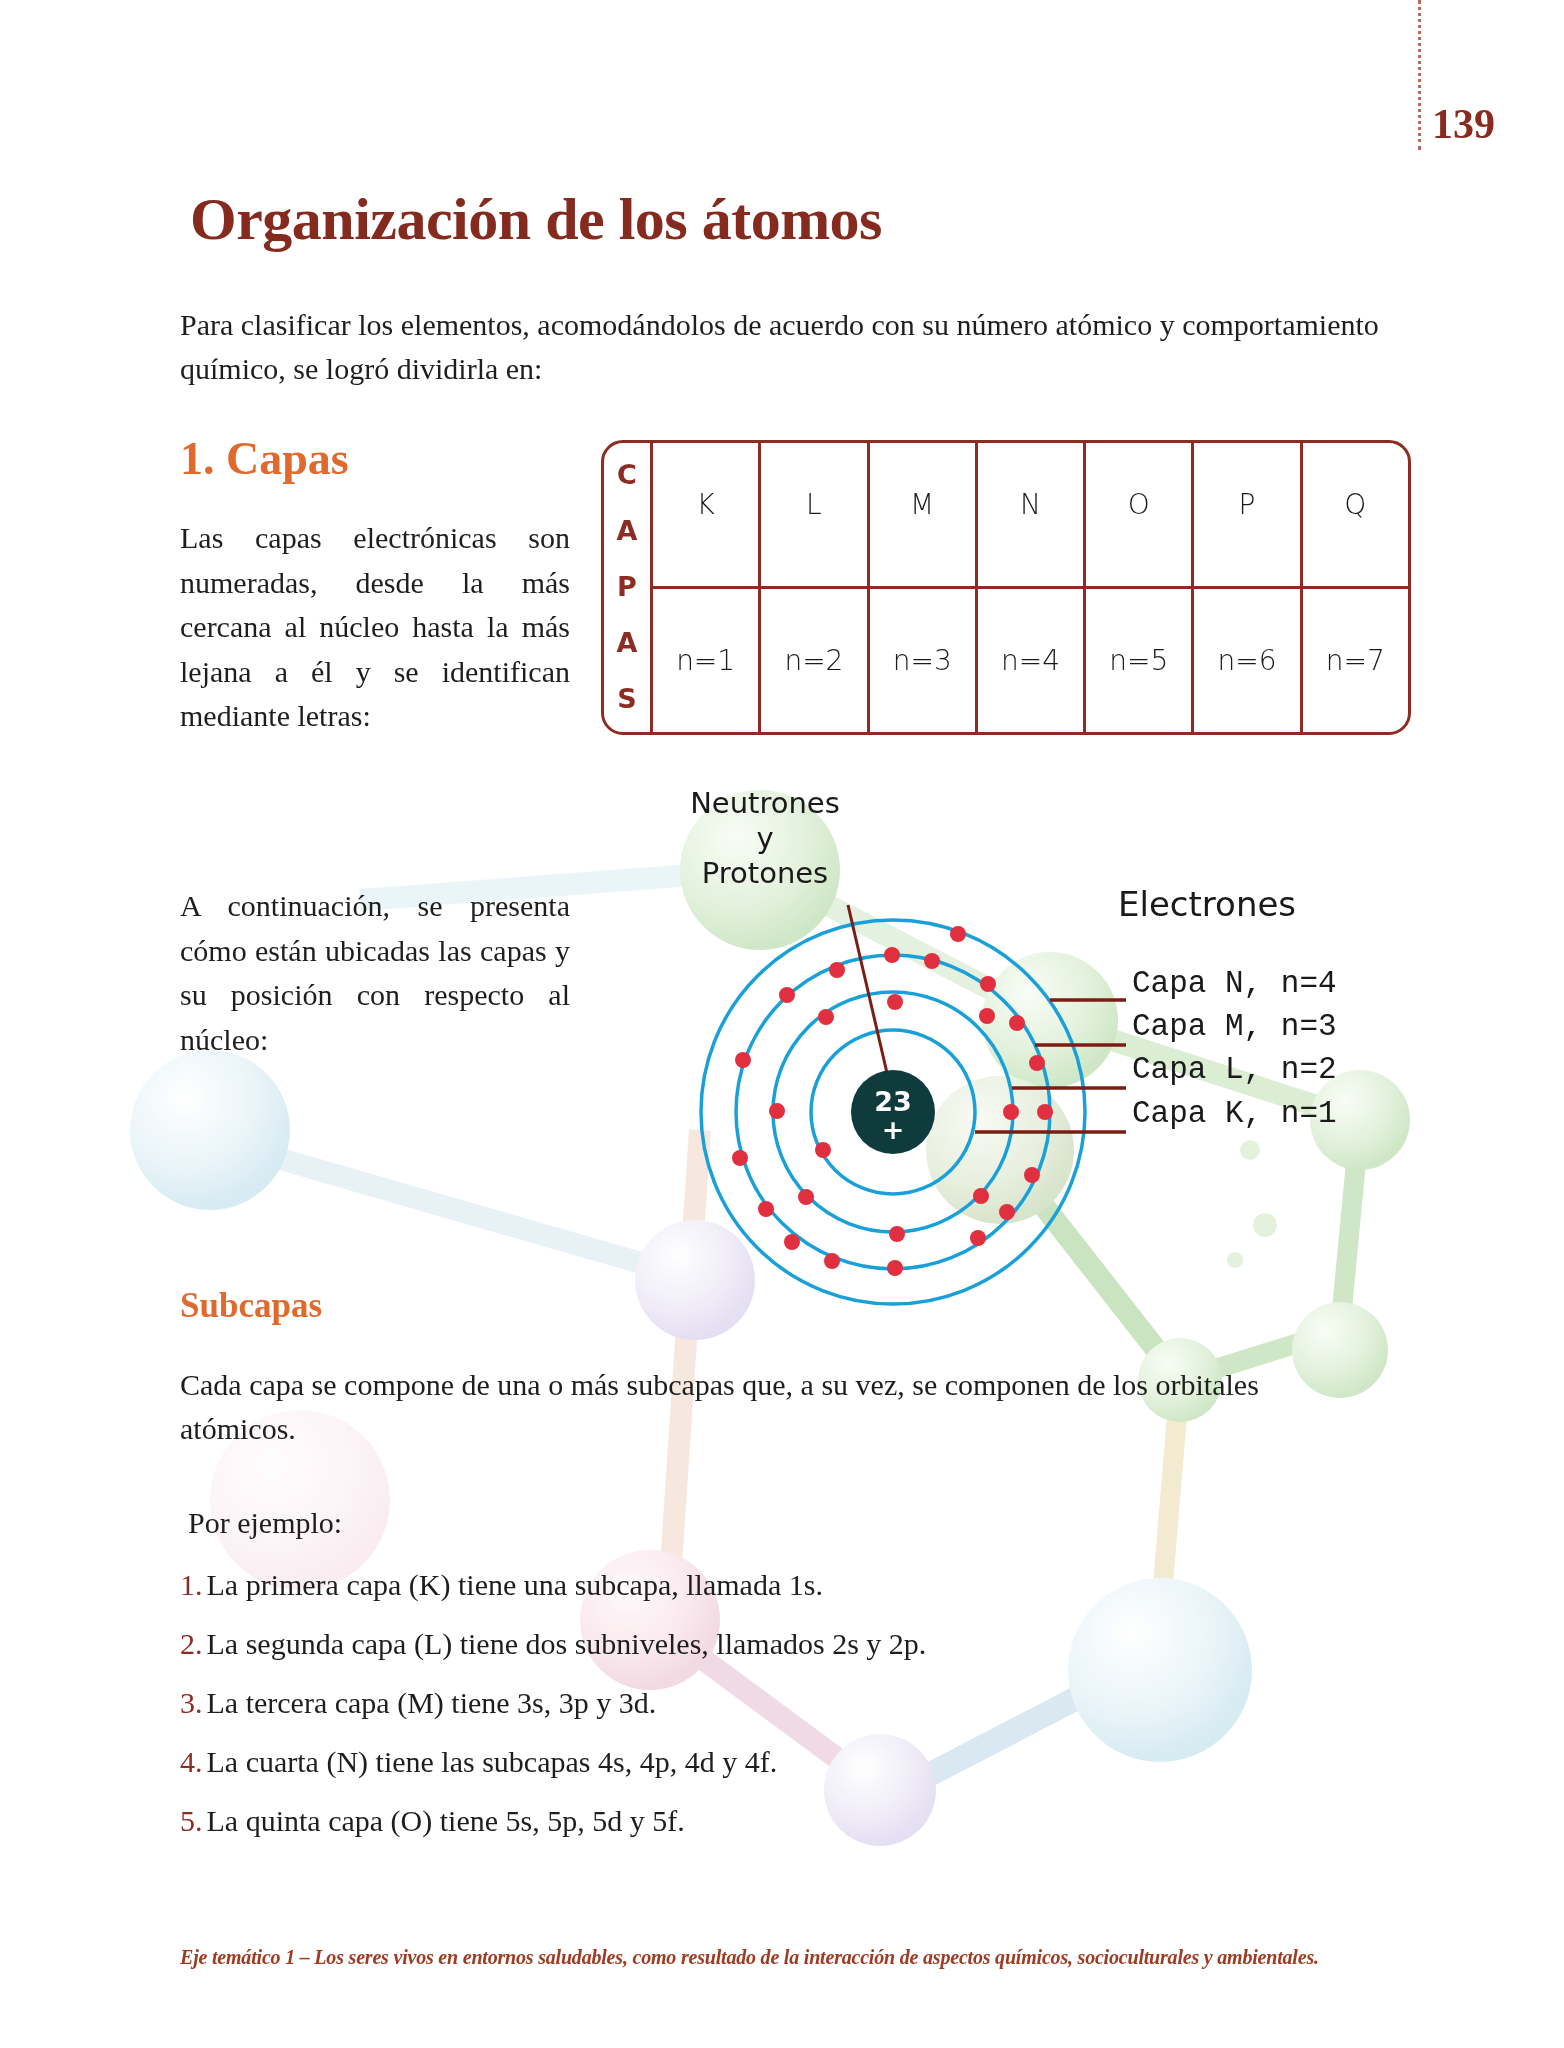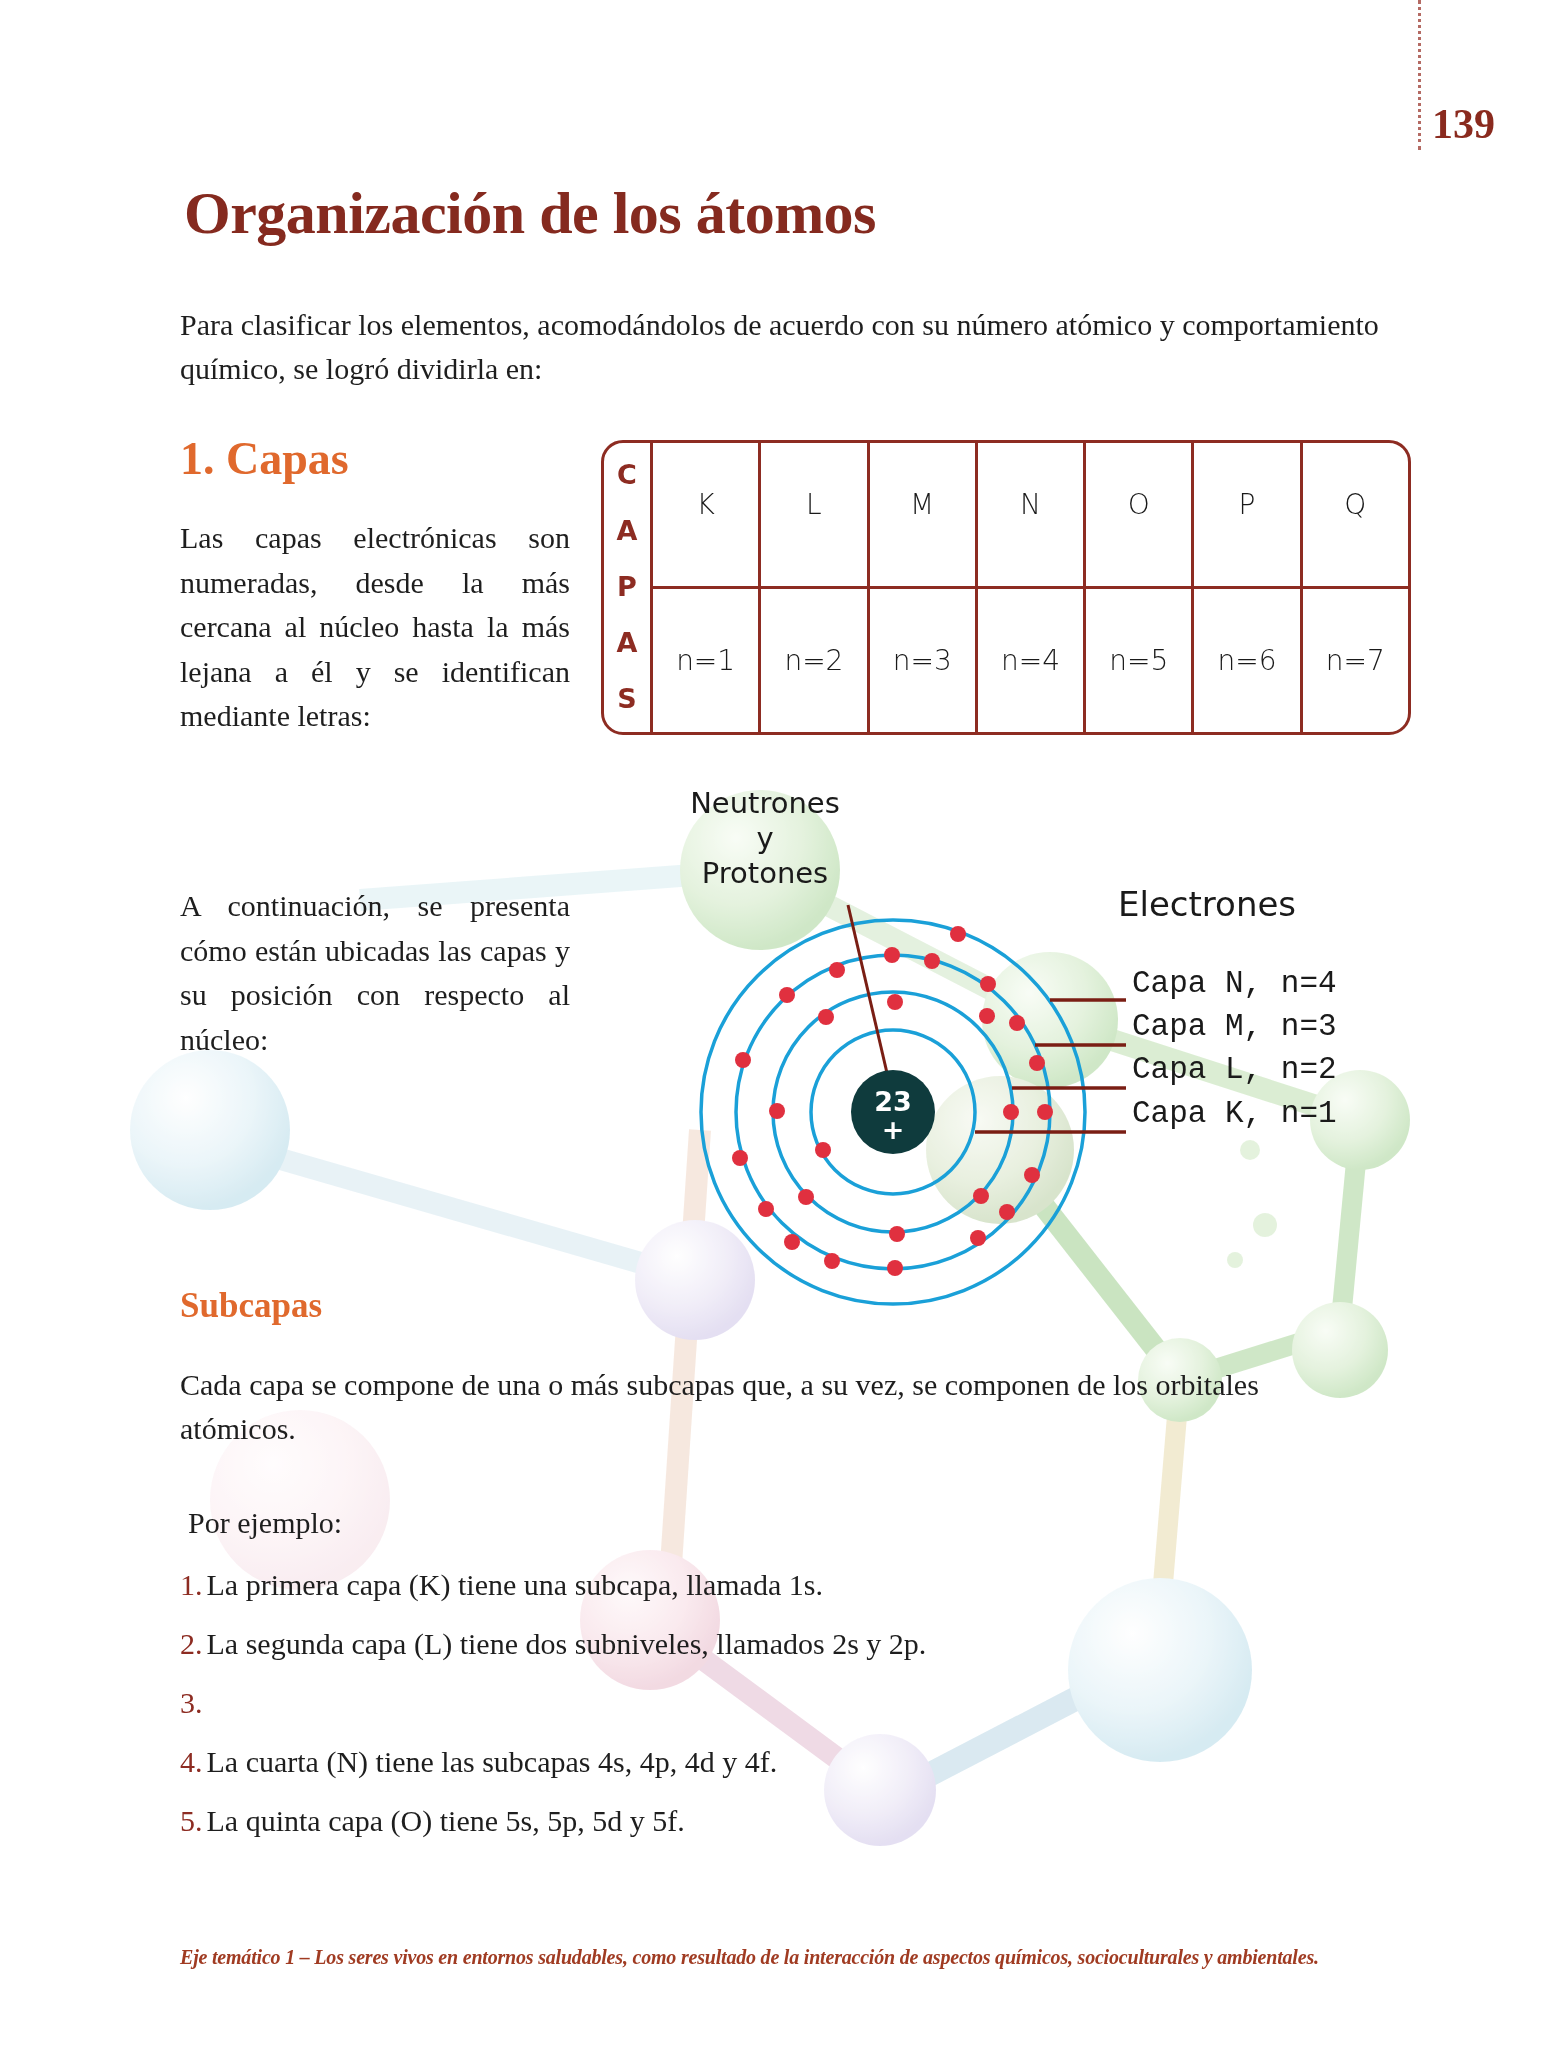--- a/index.html
+++ b/index.html
@@ -151,21 +151,21 @@
     <circle cx="300" cy="1500" r="90" fill="url(#gPink)" opacity="0.5"></circle>
     <circle cx="1250" cy="1150" r="10" fill="#cfe8c3"></circle>
     <circle cx="1265" cy="1225" r="12" fill="#cfe8c3"></circle>
     <circle cx="1235" cy="1260" r="8" fill="#cfe8c3"></circle>
   </g>
 </svg>
 
 <div class="margin-rule"></div>
 <div class="page-number">139</div>
 
-<h1 class="page-title" style="margin:4px">Organización de los átomos</h1>
+<h1 class="page-title" style="margin:10px">Organización de los átomos</h1>
 <p class="intro" style="margin:0">Para clasificar los elementos, acomodándolos  de acuerdo con  su número atómico y  comportamiento químico, se logró dividirla en:</p>
 
 <h2 class="section-heading" style="margin:0">1. Capas</h2>
 <p class="para-left p1" style="margin:0">Las capas electrónicas son numeradas, desde  la más cercana al núcleo hasta la más lejana a él  y se identifican mediante letras:</p>
 
 <div class="capas-table">
   <div class="capas-side">
     <span>C</span>
     <span>A</span>
     <span>P</span>
@@ -282,20 +282,21 @@
   <div class="example-item">
     <span class="num">1.</span>
     <span>La primera capa (K) tiene una subcapa, llamada 1s.</span>
   </div>
   <div class="example-item">
     <span class="num">2.</span>
     <span>La segunda capa (L) tiene dos subniveles, llamados 2s y 2p.</span>
   </div>
   <div class="example-item">
     <span class="num">3.</span>
+    <span>La tercera capa (M) tiene 3s, 3p y 3d.</span>
   </div>
   <div class="example-item">
     <span class="num">4.</span>
     <span>La cuarta (N) tiene las subcapas 4s, 4p, 4d y 4f.</span>
   </div>
   <div class="example-item">
     <span class="num">5.</span>
     <span>La quinta capa (O) tiene 5s, 5p, 5d y 5f.</span>
   </div>
 </div>

